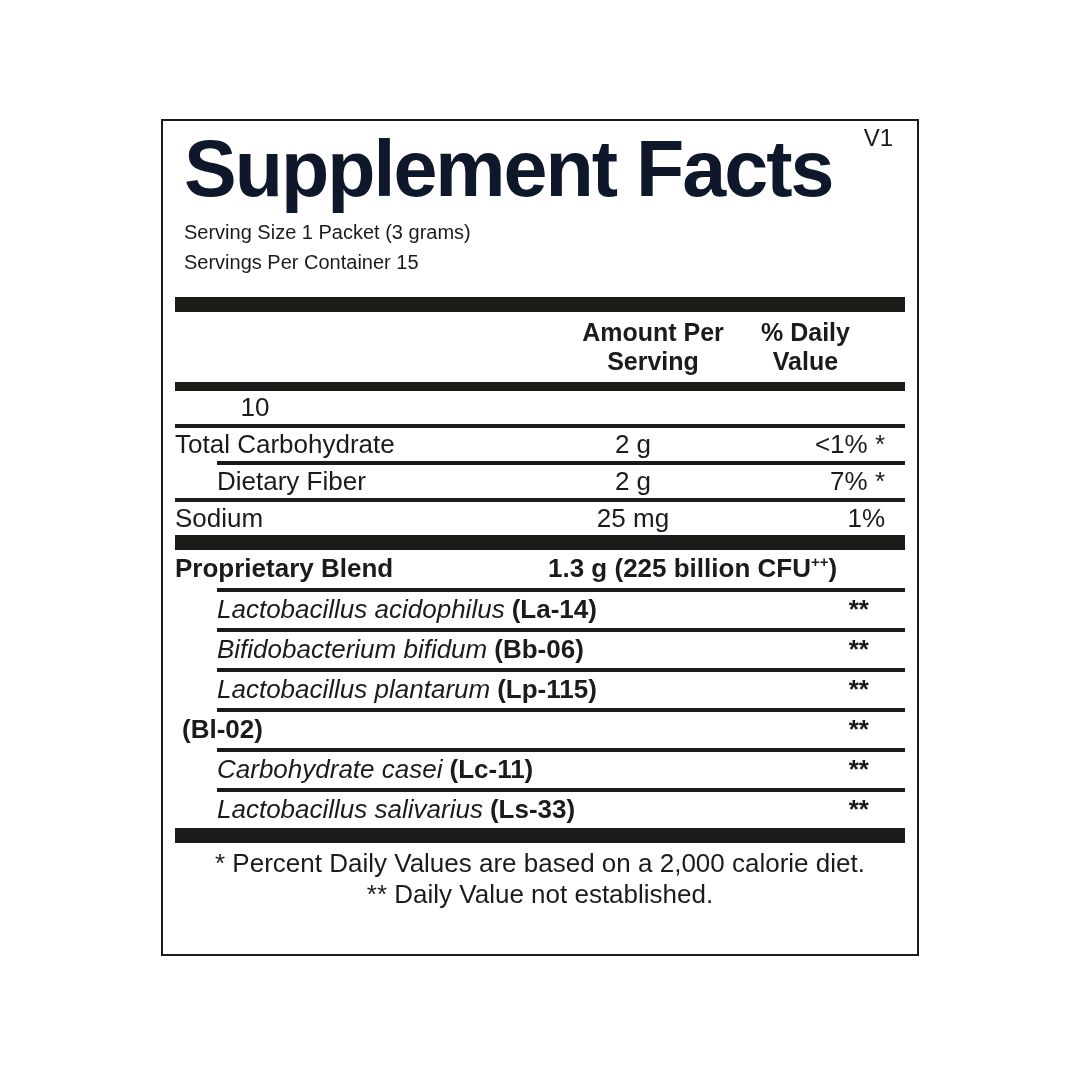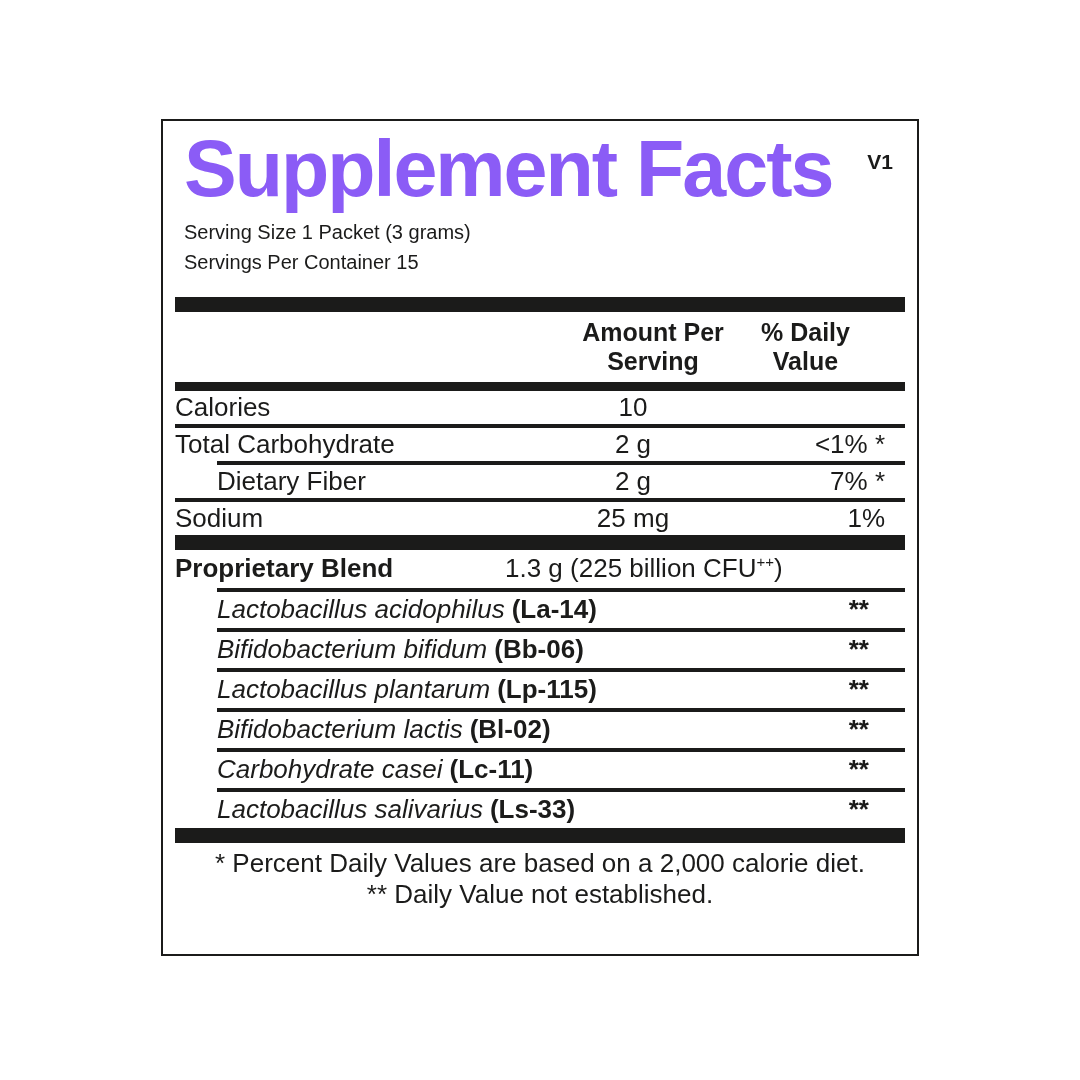--- a/index.html
+++ b/index.html
@@ -8,23 +8,23 @@
   .stage { position:relative; width:1080px; height:1080px; background:#ffffff; }
 
   .facts-box {
     position:absolute; left:161px; top:119px; width:758px; height:837px;
     border:2.5px solid #1b1b1a; background:#ffffff; padding:0 12px; overflow:hidden;
   }
 
   .title-wrap { position:relative; margin:8px 0 0 9px; }
   .title {
     font-size:79px; line-height:80px; font-weight:bold; letter-spacing:-2px;
-    white-space:nowrap; color:#8b5cf6;
+    white-space:nowrap; color:#0f172a;
   }
-  .version { position:absolute; top:-2px; right:12px; font-size:21px; line-height:21px; font-weight:bold; letter-spacing:0;margin-top:24px; }
+  .version { position:absolute; top:-2px; right:12px; font-size:24px; line-height:21px; font-weight:normal; letter-spacing:0; }
 
   .serving-info { margin:8px 0 20px 9px; font-size:20px; line-height:30px; }
 
   .bar { background:#1b1b1a; }
   .bar.thick { height:15px; }
   .bar.medium { height:9px; }
 
   .col-headers { display:flex; padding:6px 0 6px; font-weight:bold; font-size:25px; line-height:29px; }
   .col-headers .spacer { flex:1; }
   .col-amount { width:200px; display:flex; justify-content:center;align-items:flex-end; }
@@ -34,23 +34,23 @@
 
   .row { display:flex; align-items:baseline; font-size:26px; line-height:29px; padding:2px 0 2px; }
   .row .name { flex:1; }
   .row.indent .name { padding-left:42px; }
   .row .amount { width:200px; text-align:center; padding-right:40px; }
   .row .dv { width:152px; text-align:right; padding-right:20px; }
 
   .sep { height:3px; border-top:2px solid #1b1b1a; border-bottom:2px solid #1b1b1a; }
   .sep.indent { margin-left:42px; }
 
-  .blend-header { display:flex; align-items:flex-start; font-size:26px; line-height:29px; padding:4px 0 5px; }
+  .blend-header { display:flex; align-items:flex-start; font-size:26px; line-height:29px; padding:4px 0 5px;gap:43px; }
   .blend-header .bname { width:330px; font-weight:bold; }
-  .blend-header .bamount { flex:1; }
+  .blend-header .bamount { flex:1;font-weight:bold; }
   .blend-header sup { font-size:15px; vertical-align:super; line-height:0; }
 
   .blend-row { display:flex; align-items:baseline; font-size:26px; line-height:29px; padding:3px 0 4px; }
   .blend-row .bspecies { padding-left:42px; font-style:italic; }
   .blend-row .bstrain { margin-left:7px; flex:1;font-weight:bold; }
   .blend-row .dv { width:152px; text-align:right; padding-right:36px; font-weight:bold; }
 
   .footnotes { margin-top:5px; font-size:26px; line-height:31px;text-align:center; }
 </style>
 </head>
@@ -77,21 +77,20 @@
         <div class="hdr">Amount Per Serving</div>
       </div>
       <div class="col-dv">
         <div class="hdr">% Daily Value</div>
       </div>
     </div>
 
     <div class="bar medium"></div>
 
     <div class="row">
-      <span class="name">Calories</span>
       <span class="amount">10</span>
       <span class="dv"></span>
     </div>
     <div class="sep"></div>
 
     <div class="row">
       <span class="name">Total Carbohydrate</span>
       <span class="amount">2 g</span>
       <span class="dv">&lt;1% *</span>
     </div>
@@ -133,21 +132,20 @@
     <div class="sep indent"></div>
 
     <div class="blend-row">
       <span class="bspecies">Lactobacillus plantarum</span>
       <span class="bstrain">(Lp-115)</span>
       <span class="dv">**</span>
     </div>
     <div class="sep indent"></div>
 
     <div class="blend-row">
-      <span class="bspecies">Bifidobacterium lactis</span>
       <span class="bstrain">(Bl-02)</span>
       <span class="dv">**</span>
     </div>
     <div class="sep indent"></div>
 
     <div class="blend-row">
       <span class="bspecies">Carbohydrate casei</span>
       <span class="bstrain">(Lc-11)</span>
       <span class="dv">**</span>
     </div>

